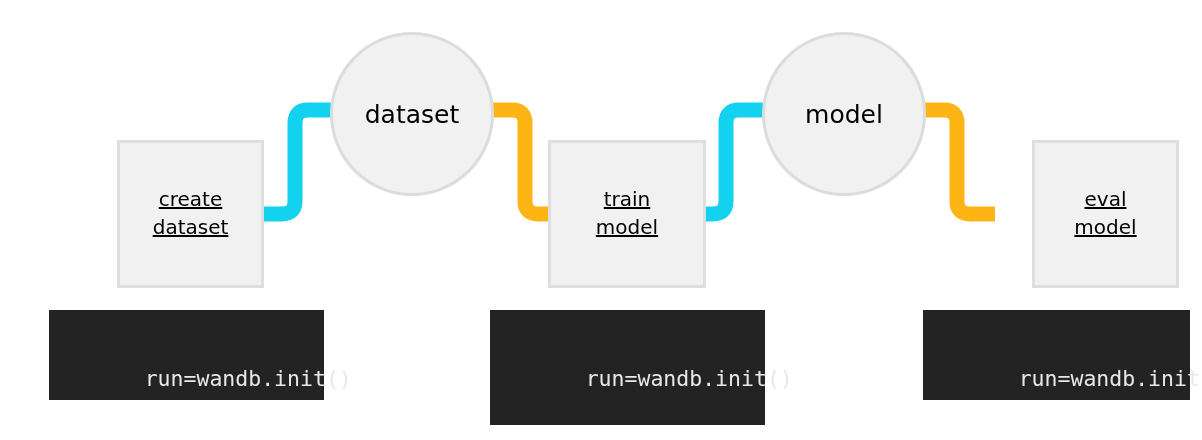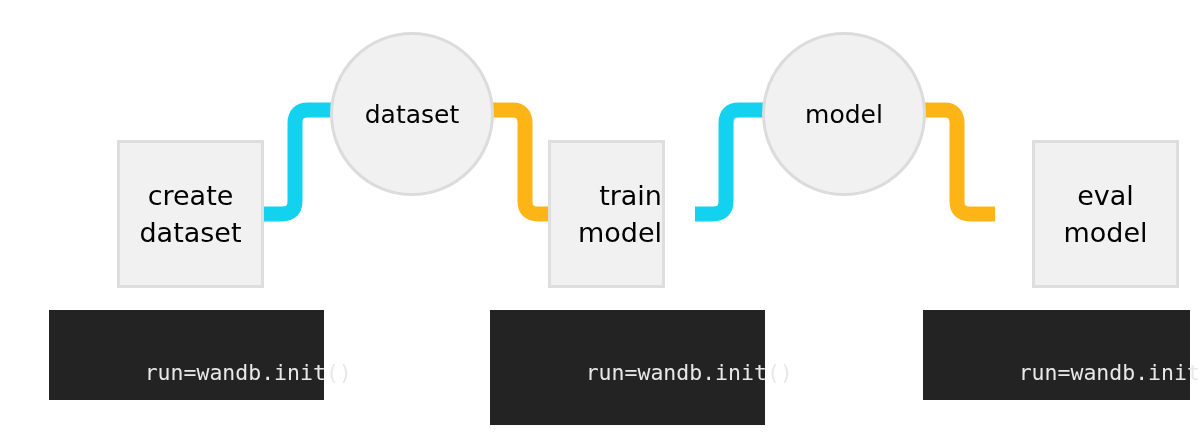--- a/index.html
+++ b/index.html
@@ -21,24 +21,25 @@
     box-sizing: border-box;
     background: #f1f1f1;
     border: 3px solid #dedede;
     display: flex;
     flex-direction: column;
     align-items: center;
     justify-content: center;
     z-index: 3;
   }
   .proc-box .line {
-    font-size: 27px;
+    font-size: 20px;
     color: #000000;
     line-height: 1.38;
     white-space: nowrap;
+    text-decoration: underline;
   }
   
   .artifact-circle {
     position: absolute;
     box-sizing: border-box;
     background: #f1f1f1;
     border: 3px solid #dcdcdc;
     border-radius: 50%;
     display: flex;
     align-items: center;
@@ -57,21 +58,21 @@
     top: 0;
     width: 1202px;
     height: 440px;
     z-index: 1;
   }
   
   .code-block {
     position: absolute;
     box-sizing: border-box;
     background: #232323;
-    padding: 14px 18px 14px 18px;
+    padding: 20px 18px 14px 18px;
     z-index: 4;
   }
   .code-line {
     font-family: "DejaVu Sans Mono", monospace;
     font-size: 21.5px;
     line-height: 1.52;
     color: #e8e8e8;
     white-space: pre;
     letter-spacing: 0px;
   }
@@ -91,21 +92,21 @@
     <path d="M 695 214 L 713 214 Q 726 214 726 201 L 726 123 Q 726 110 739 110 L 772 110" fill="none" stroke="#12d2f0" stroke-width="15" stroke-linecap="butt"></path>
 
     <path d="M 916 110 L 944 110 Q 957 110 957 123 L 957 201 Q 957 214 970 214 L 995 214" fill="none" stroke="#fdb515" stroke-width="15" stroke-linecap="butt"></path>
   </svg>
 
   <div class="proc-box" style="left:117px; top:140px; width:147px; height:148px;">
     <span class="line">create</span>
     <span class="line">dataset</span>
   </div>
 
-  <div class="proc-box" style="left:548px; top:140px; width:117px; height:148px;align-items:flex-end;">
+  <div class="proc-box" style="left:548px; top:140px; width:158px; height:148px;">
     <span class="line">train</span>
     <span class="line">model</span>
   </div>
 
   <div class="proc-box" style="left:1032px; top:140px; width:147px; height:148px;">
     <span class="line">eval</span>
     <span class="line">model</span>
   </div>
 
   <div class="artifact-circle" style="left:330px; top:32px; width:164px; height:164px;">

